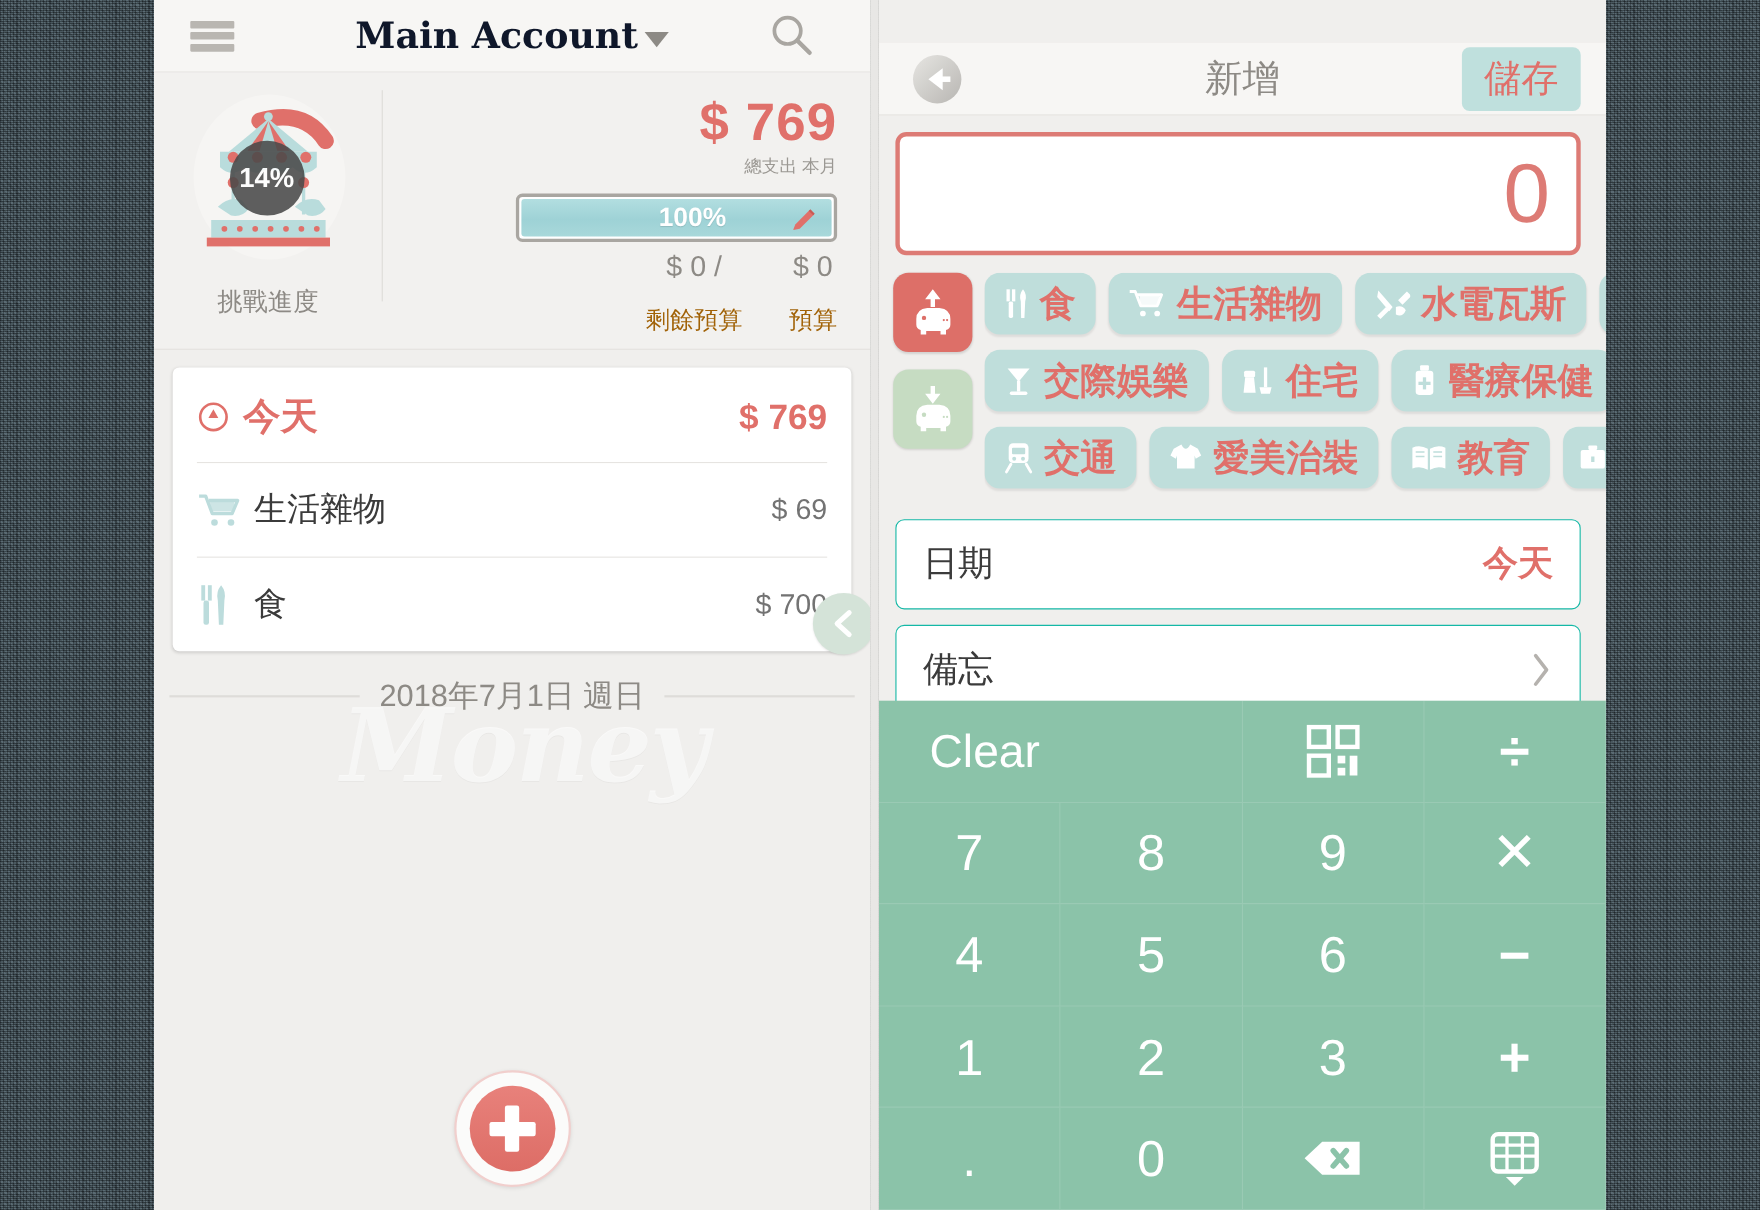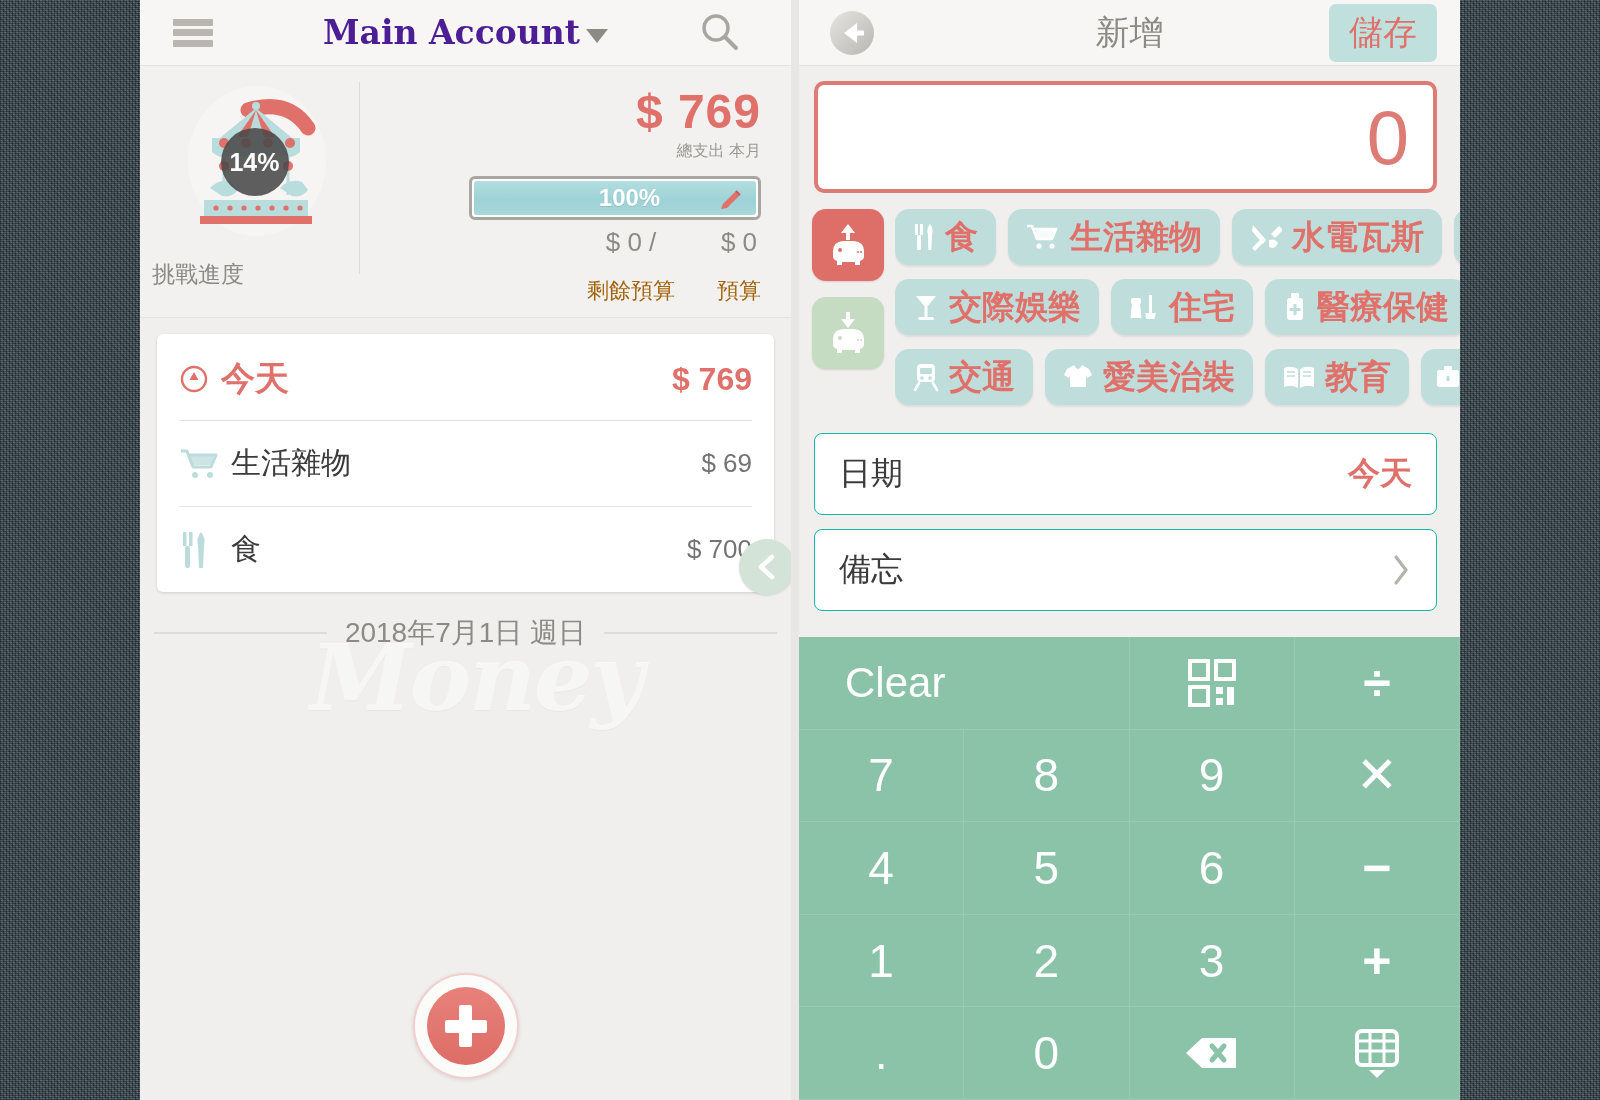--- a/index.html
+++ b/index.html
@@ -27,21 +27,21 @@
   }
   .hamburger { width: 40px; height: 28px; margin-left: 33px; display: flex; flex-direction: column; justify-content: space-between; cursor: pointer; }
   .hamburger i { display: block; height: 7px; background: #b9b6b1; border-radius: 1px; }
   .acct-wrap { position: absolute; left: 0; right: 0; display: flex; justify-content: center; align-items: center; gap: 6px; }
   .caret-down { width: 0; height: 0; border-left: 11px solid transparent; border-right: 11px solid transparent; border-top: 14px solid #8d8a85; margin-top: 6px; }
   .search-btn { position: absolute; right: 48px; width: 46px; height: 46px; cursor: pointer; }
   .search-btn svg { width: 46px; height: 46px; }
 
   
   .summary { height: 252px; background: #f2f1ef; display: flex; align-items: flex-start; position: relative; border-bottom: 1px solid #e3e1de; }
-  .challenge { width: 207px; padding-top: 14px; text-align: left; margin-left: 12px; }
+  .challenge { width: 207px; padding-top: 14px; text-align: center; }
   .carousel-wrap { width: 152px; height: 175px; margin: 0 auto; position: relative; }
   .carousel-disc { position: absolute; left: 8px; top: 6px; width: 138px; height: 150px; background: #f6f5f3; border-radius: 50%; }
   .carousel-svg { position: absolute; left: 0; top: 0; }
   .pct-bubble {
     position: absolute; left: 41px; top: 48px; width: 68px; height: 68px; border-radius: 50%;
     background: #4a4a4a; opacity: .88; color: #fff; font-size: 25px; font-weight: bold;
     display: flex; align-items: center; justify-content: center;
   }
   .challenge-label { font-size: 23px; color: #8d8a85; margin-top: 4px; }
   .vsep { width: 1px; height: 192px; background: #dddbd8; margin-top: 16px; }
@@ -100,21 +100,21 @@
   .fab-inner {
     width: 78px; height: 78px; border-radius: 50%;
     background: linear-gradient(180deg, #e8817b 0%, #dd6d66 100%);
     display: flex; align-items: center; justify-content: center; position: relative;
   }
   .fab-inner::before, .fab-inner::after { content: ""; position: absolute; background: #fff; border-radius: 2px; }
   .fab-inner::before { width: 42px; height: 13px; }
   .fab-inner::after  { width: 13px; height: 42px; }
 
   
-  .rtopbar { height: 66px; background: #f7f6f4; display: flex; align-items: center; position: relative; border-bottom: 1px solid #e3e1de; }
+  .rtopbar { height: 66px; background: #f7f6f4; display: flex; align-items: center; position: relative; border-bottom: 1px solid #e3e1de; margin-top: 39px; }
   .back-btn { margin-left: 25px; width: 56px; height: 56px; cursor: pointer; }
   .rtitle { position: absolute; left: 0; right: 0; text-align: center; font-size: 34px; color: #8d8a85; pointer-events: none; }
   .save-btn {
     position: absolute; right: 23px; background: #bfe0dd; border-radius: 7px;
     padding: 6px 20px; font-size: 34px; color: #e0706a; cursor: pointer;
   }
   .amount-box {
     margin: 15px 23px 0 15px; height: 112px; background: #fff; border: 4px solid #dd7b75;
     border-radius: 10px; display: flex; align-items: center; justify-content: flex-end;
     padding-right: 24px;
@@ -164,21 +164,21 @@
 
   <div class="pane-left">
 
     <div class="topbar">
       <div class="hamburger">
           <i></i>
           <i></i>
           <i></i>
         </div>
       <div class="acct-wrap">
-        <span style="font-family:'DejaVu Serif','Liberation Serif',serif;font-weight:bold;font-size:33px;color:#4c1d95;">Main Account</span>
+        <span style="font-family:'DejaVu Serif','Liberation Serif',serif;font-weight:bold;font-size:33px;color:#0f172a;">Main Account</span>
         <span class="caret-down"></span>
       </div>
       <div class="search-btn">
         <svg viewBox="0 0 46 46">
             <circle cx="19" cy="18" r="12" fill="none" stroke="#a9a6a1" stroke-width="3.4"></circle>
             <line x1="28" y1="27" x2="39" y2="38" stroke="#a9a6a1" stroke-width="4" stroke-linecap="round"></line>
           </svg>
       </div>
     </div>
 

